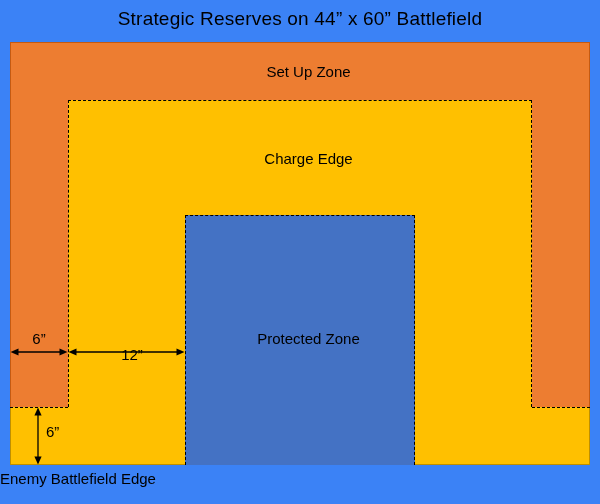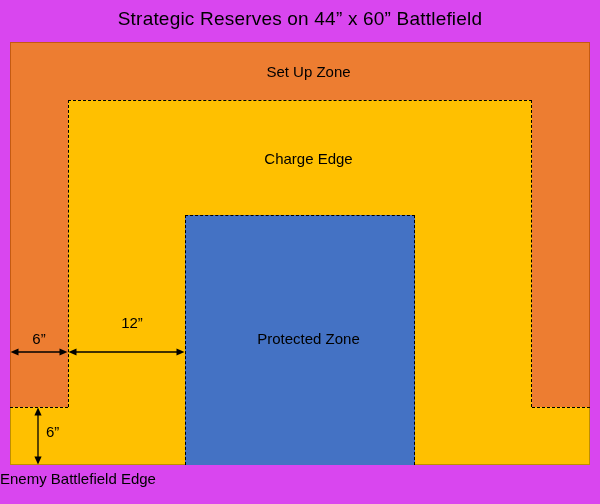--- a/index.html
+++ b/index.html
@@ -5,21 +5,21 @@
   * { margin: 0; padding: 0; box-sizing: border-box; }
   html, body { background: #ffffff; }
   body {
     width: 600px; height: 504px;
     font-family: "Liberation Sans", sans-serif;
     color: #000;
   }
   .canvas {
     position: relative;
     width: 600px; height: 504px;
-    background: #d946ef;
+    background: #3b82f6;
     overflow: hidden;
   }
   .title {
     position: absolute;
     top: 8px; left: 0; width: 100%;
     text-align: center;
     font-size: 19px;
     font-weight: 400;
     letter-spacing: 0.2px;
   }
@@ -73,21 +73,21 @@
   }
   .setup-label     { top: 21px; }
   .charge-label    { top: 108px; }
   .protected-label { top: 288px; }
   .dim-label {
     position: absolute;
     font-size: 15px;
     text-align: center;
   }
   .dim-6-left    { left: 0;   top: 288px; width: 58px; }
-  .dim-12        { left: 58px; top: 272px; width: 128px; }
+  .dim-12        { left: 58px; top: 304px; width: 128px; }
   .dim-6-bottom  { left: 36px; top: 381px; width: 30px; text-align: left; }
   .arrow { position: absolute; display: block; }
   .arrow polygon { fill: #000; }
   .arrow line { stroke: #000; stroke-width: 1.3px; }
   .arrow-6-left   { left: 0;   top: 304px; }
   .arrow-12       { left: 58px; top: 304px; }
   .arrow-6-bottom { left: 22px; top: 365px; }
   .bottom-label {
     position: absolute;
     top: 470px; left: 0; width: 100%;

